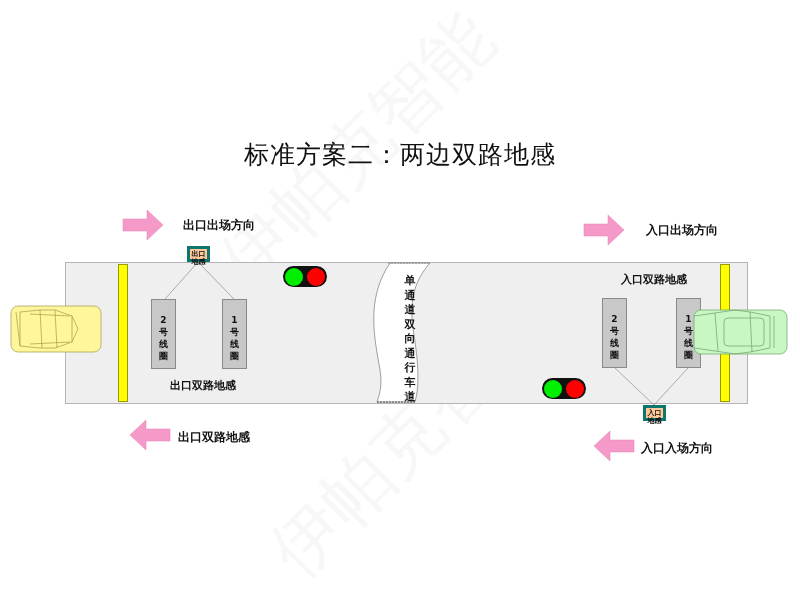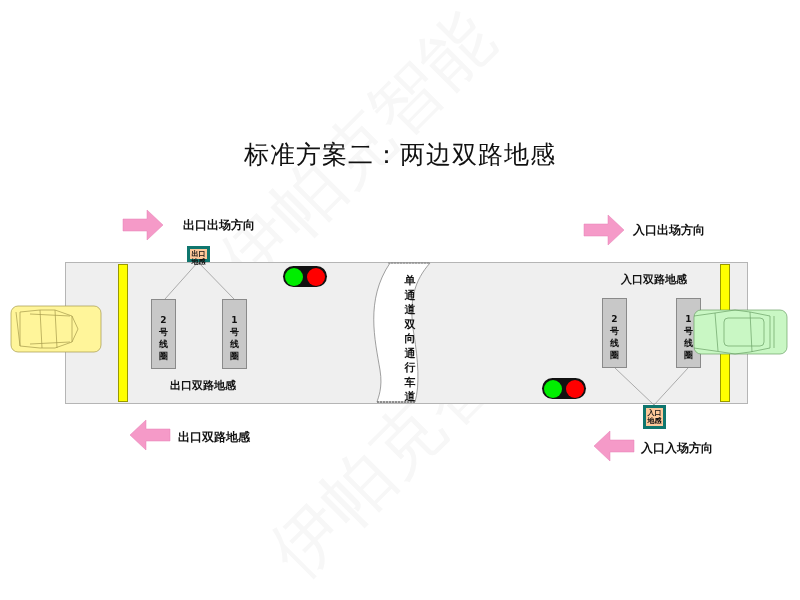--- a/index.html
+++ b/index.html
@@ -96,36 +96,36 @@
     <path d="M20,312 L40,310 L55,310 L72,316 L72,342 L55,348 L40,348 L20,346" fill="none"></path>
     <path d="M30,314 L70,316 M30,344 L70,342" fill="none"></path>
     <path d="M40,310 L42,348 M55,310 L57,348 M72,316 L78,329 L72,342" fill="none"></path>
   </g>
 </svg>
 
 <svg width="800" height="600">
   <polygon points="584,224 608,224 608,215 624,230 608,245 608,236 584,236" fill="#f59ac8" stroke="#e57fb5" stroke-width="0.5"></polygon>
   <polygon points="634,440 610,440 610,431 594,446 610,461 610,452 634,452" fill="#f59ac8" stroke="#e57fb5" stroke-width="0.5"></polygon>
 </svg>
-<div class="abs label" style="left:633px; top:222px;">入口出场方向</div>
+<div class="abs label" style="left:646px; top:222px;">入口出场方向</div>
 <div class="abs label" style="left:641px; top:440px;">入口入场方向</div>
 <div class="abs label" style="left:621px; top:272px; font-size:11px;">入口双路地感</div>
 <div class="abs coil" style="left:602px; top:298px; width:25px; height:70px;">
   <span>2</span>
     <span>号</span>
     <span>线</span>
     <span>圈</span>
 </div>
 <div class="abs coil" style="left:676px; top:298px; width:25px; height:70px;">
   <span>1</span>
     <span>号</span>
     <span>线</span>
     <span>圈</span>
 </div>
-<div class="abs tag" style="left:643px; top:405px; width:23px; height:24px;">
+<div class="abs tag" style="left:643px; top:405px; width:23px; height:16px;">
   <div>入口</div>
     <div>地感</div>
 </div>
 <div class="abs light" style="left:542px; top:378px; width:44px; height:21px;">
   <div class="lamp" style="background:#00ee00;"></div>
   <div class="lamp" style="background:#ff0000;"></div>
 </div>
 
 <svg width="800" height="600">
   <g stroke="#6aa066" stroke-width="0.7" fill="#c9f7c4">

